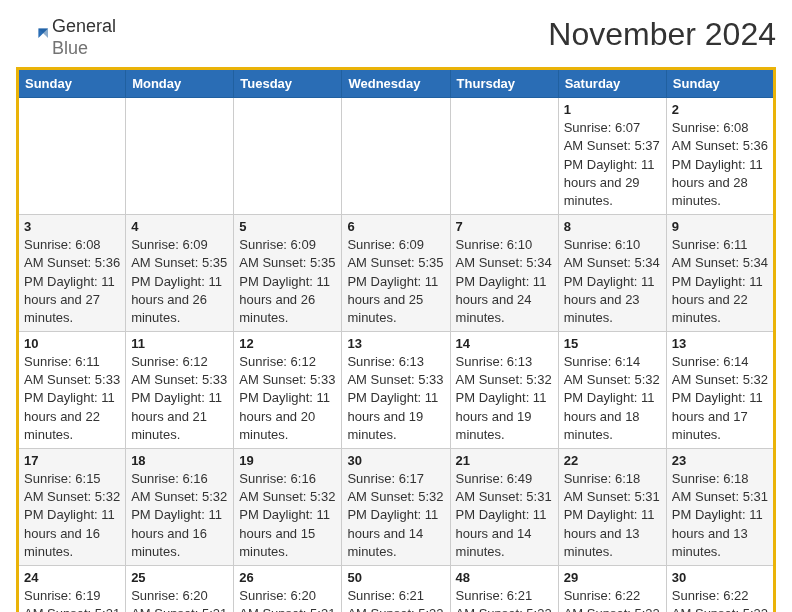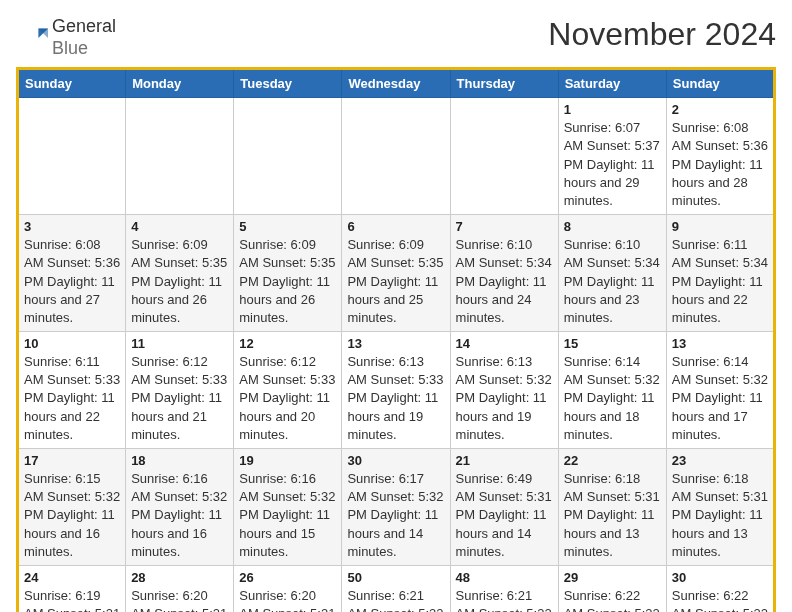--- a/index.html
+++ b/index.html
@@ -298,21 +298,21 @@
       </tr>
       <tr>
         <td>
           <div class="day-number">24</div>
           <div class="day-info">Sunrise: 6:19 AM
 Sunset: 5:31 PM
 Daylight: 11 hours
 and 12 minutes.</div>
         </td>
         <td>
-          <div class="day-number">28</div>
+          <div class="day-number">25</div>
           <div class="day-info">Sunrise: 6:20 AM
 Sunset: 5:31 PM
 Daylight: 11 hours
 and 11 minutes.</div>
         </td>
         <td>
           <div class="day-number">26</div>
           <div class="day-info">Sunrise: 6:20 AM
 Sunset: 5:31 PM
 Daylight: 11 hours

